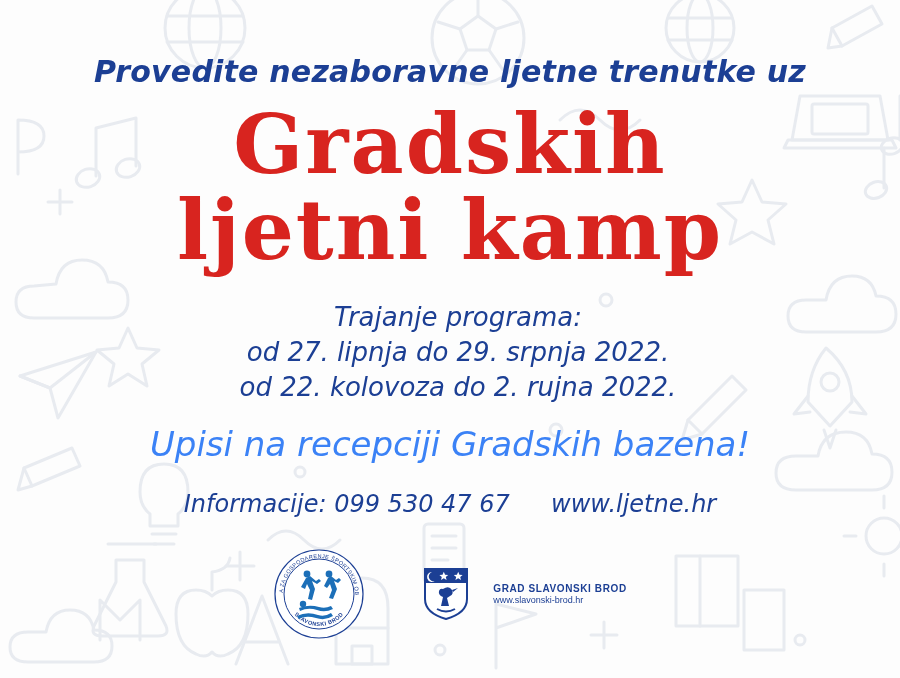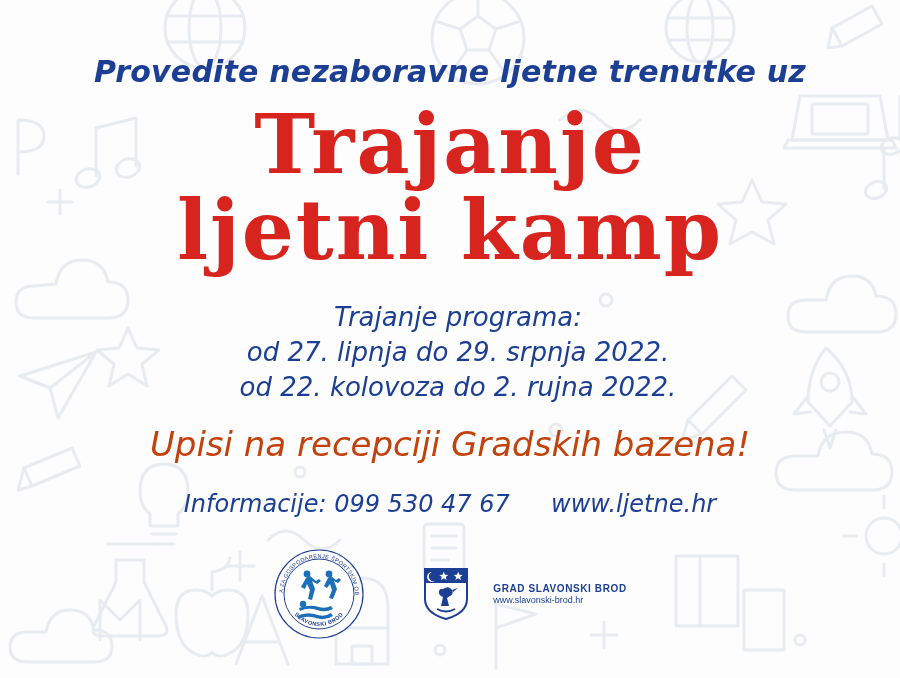--- a/index.html
+++ b/index.html
@@ -78,21 +78,21 @@
     font-size: 26px;
     line-height: 1.34;
   }
   .program-block div { white-space: nowrap; margin-left: 16px; }
 
   .cta {
     position: absolute;
     left: 0;
     right: 0;
     top: 424px;
-    color: #c2410c;
+    color: #3b82f6;
     font-family: "DejaVu Sans", sans-serif;
     font-style: italic;
     font-size: 34px;
     white-space: nowrap;
   }
 
   .info {
     position: absolute;
     left: 0;
     right: 0;
@@ -254,21 +254,21 @@
         <path d="M100 640 l0 -40 l20 20 l20 -20 l0 40"></path>
       </g>
     </svg>
   </div>
 
   <div id="content">
 
     <div class="headline">Provedite nezaboravne ljetne trenutke uz</div>
 
     <div class="title-block">
-      <div class="title-line title-line-1">Trajanje</div>
+      <div class="title-line title-line-1">Gradskih</div>
       <div class="title-line title-line-2">ljetni kamp</div>
     </div>
 
     <div class="program-block">
       <div>Trajanje programa:</div>
       <div>od 27. lipnja do 29. srpnja 2022.</div>
       <div>od 22. kolovoza do 2. rujna 2022.</div>
     </div>
 
     <div class="cta">Upisi na recepciji Gradskih bazena!</div>

